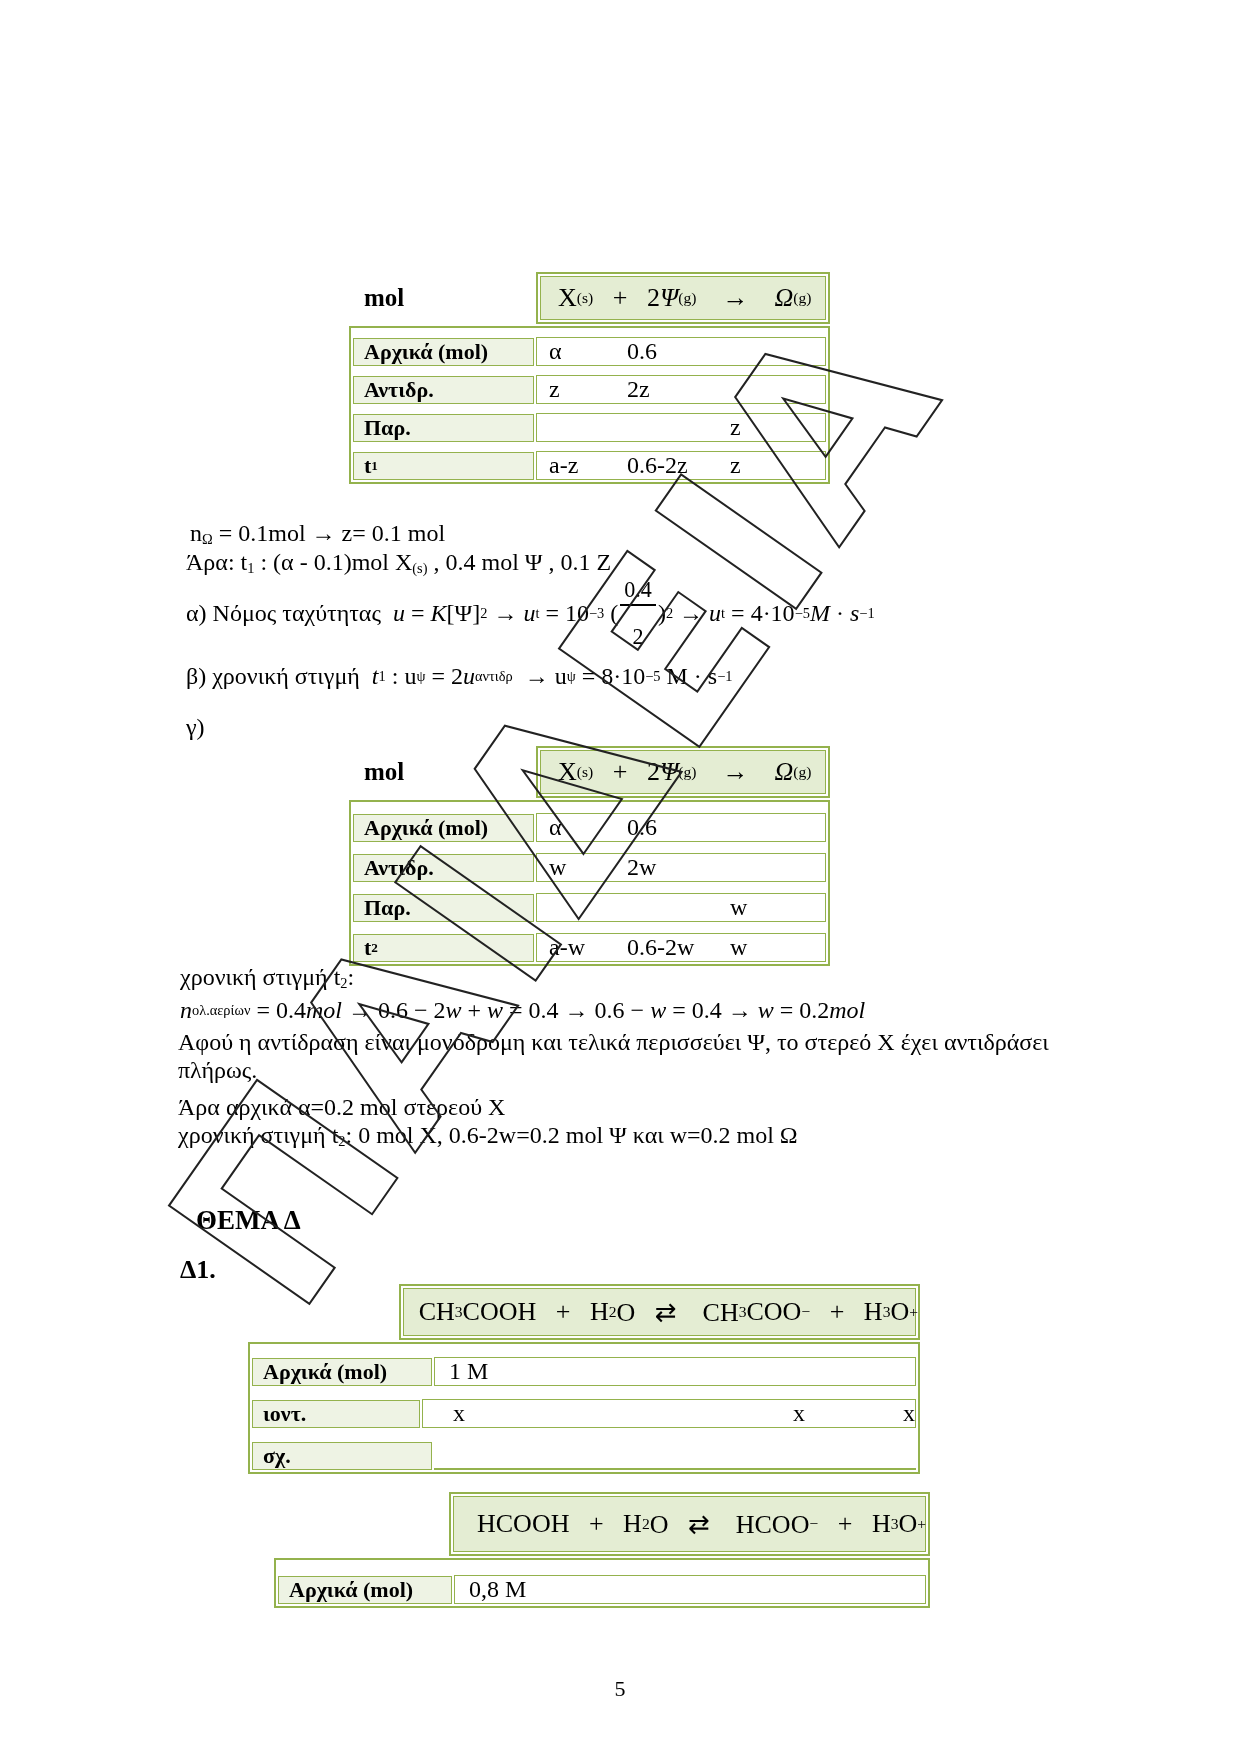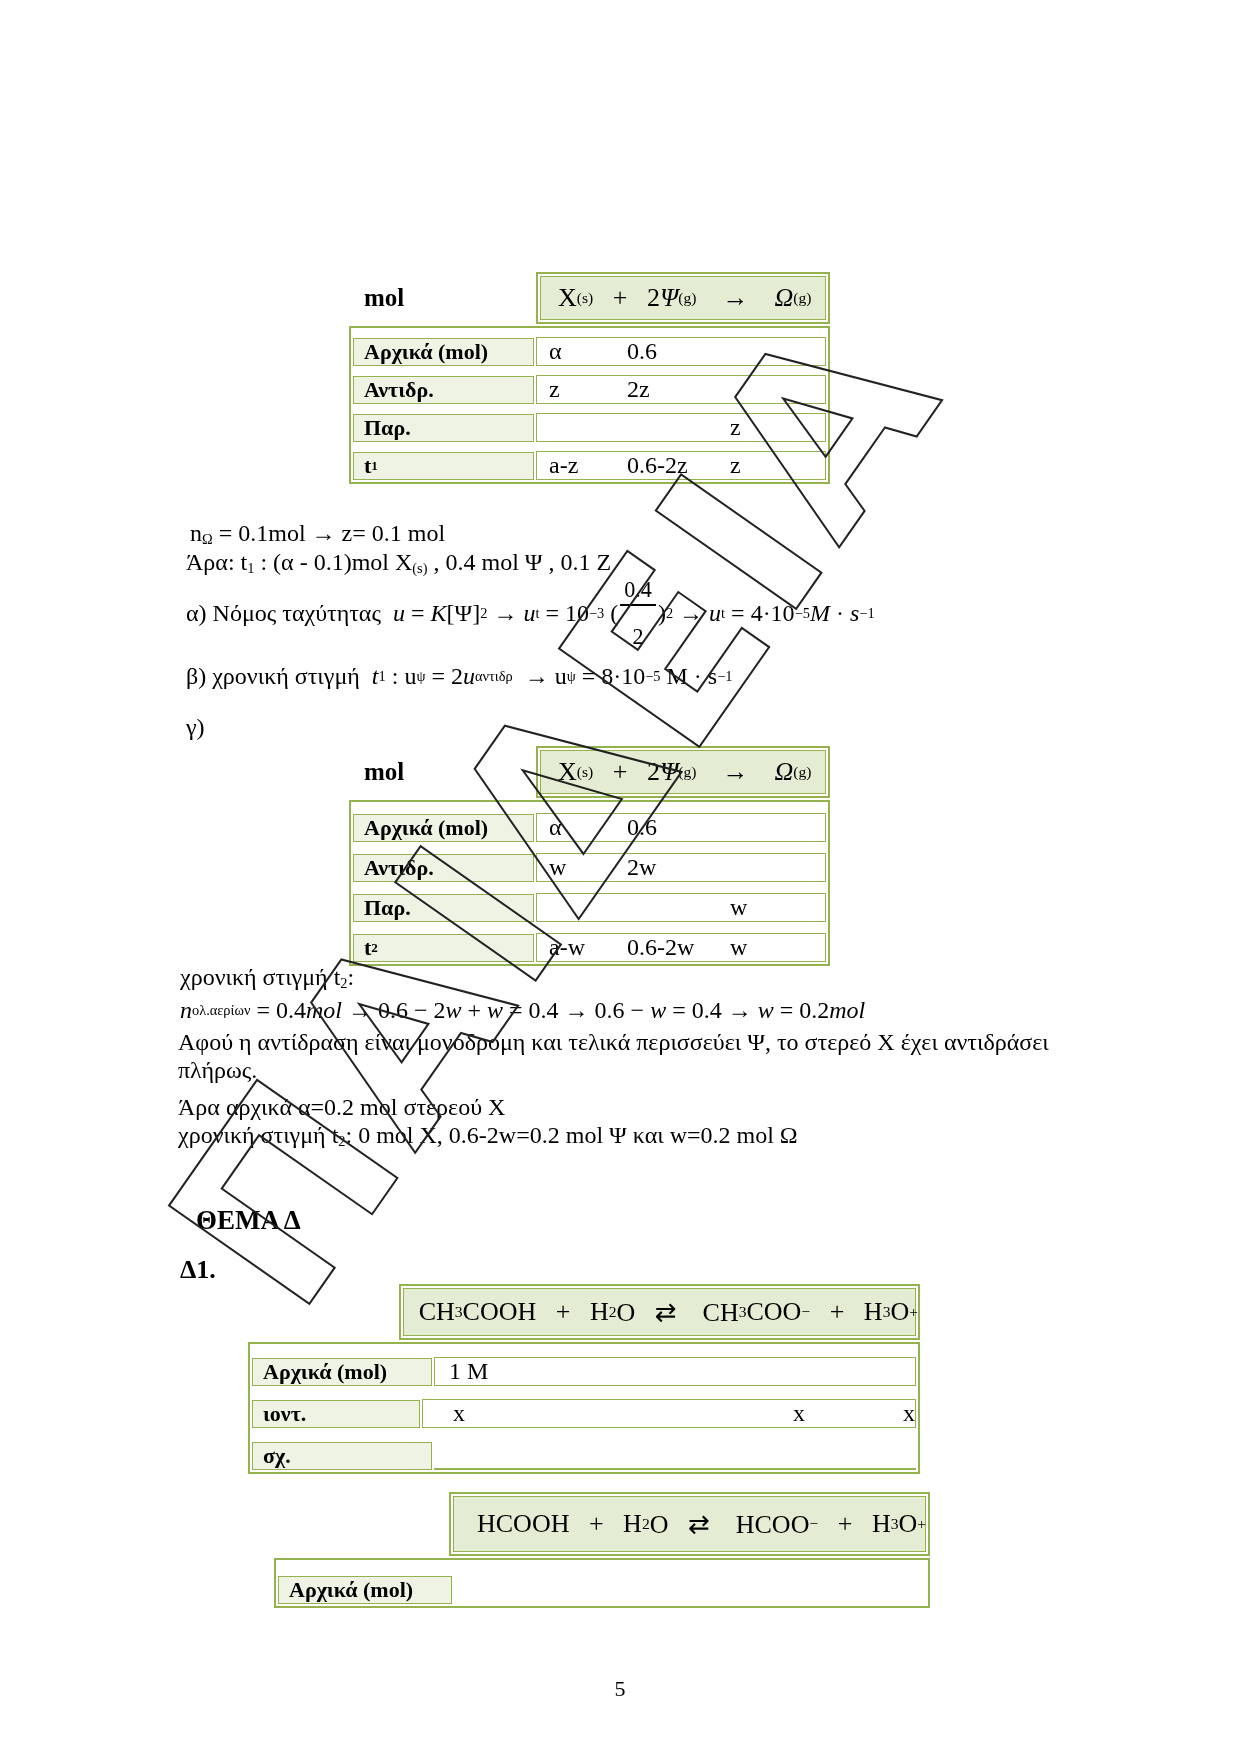--- a/index.html
+++ b/index.html
@@ -247,19 +247,22 @@
   </div>
 
   <div class="tbl t4" style="left:274px; top:1492px; width:656px;">
     <div class="thead">
       <div class="spacer"></div>
       <div class="eqcell">HCOOH   +   H<sub>2</sub>O   ⇄    HCOO<sup>−</sup>   +   H<sub>3</sub>O<sup>+</sup></div>
     </div>
     <div class="tbody">
       <div class="trow">
         <div class="lbl">Αρχικά (mol)</div>
+        <div class="val">
+          <span class="c v1">0,8 M</span>
+        </div>
       </div>
     </div>
   </div>
 
   <div class="pagenum" style="top:1676px;">5</div>
 
 </div>
 
 </body></html>

